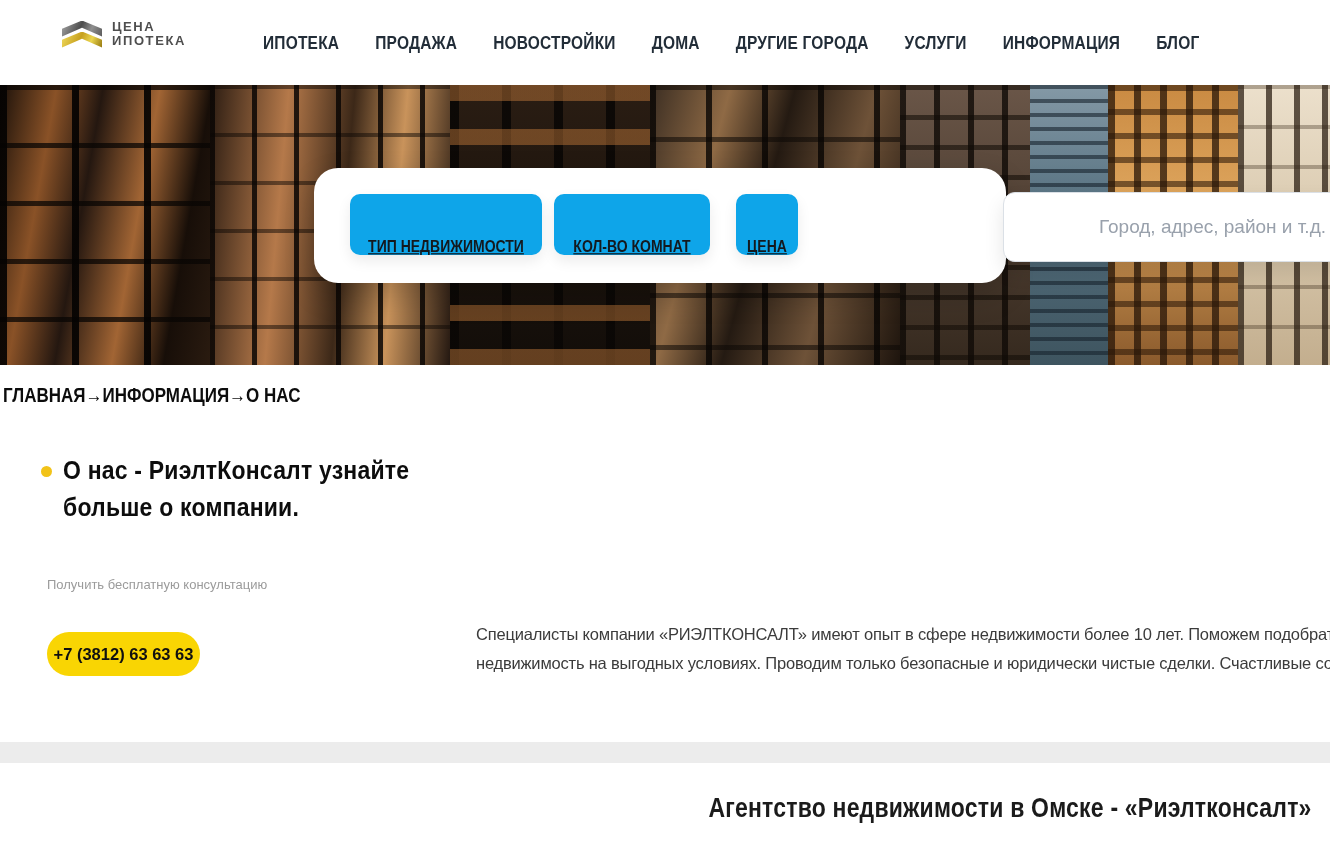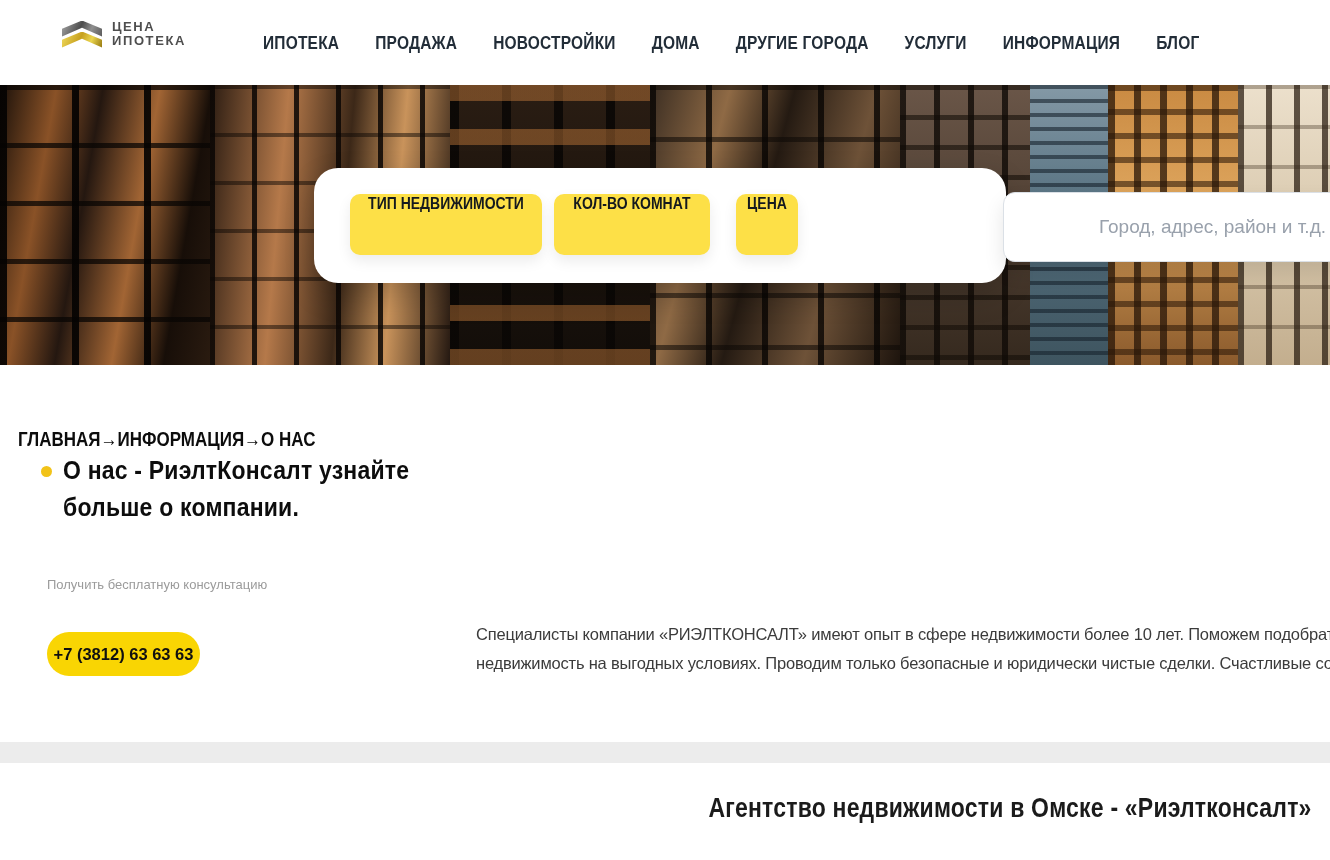--- a/index.html
+++ b/index.html
@@ -62,35 +62,35 @@
       repeating-linear-gradient(180deg, rgba(50,28,10,.6) 0 6px, rgba(0,0,0,0) 6px 24px),
       linear-gradient(180deg,#c98a42,#dda45c 40%,#8a5a2c);}
   .s-h{left:1238px;width:200px;
     background-image:
       repeating-linear-gradient(90deg, rgba(45,32,20,.75) 0 6px, rgba(0,0,0,0) 6px 28px),
       repeating-linear-gradient(180deg, rgba(60,45,28,.35) 0 4px, rgba(0,0,0,0) 4px 40px),
       linear-gradient(180deg,#ece0cc,#d9c9ae 50%,#c3ae8e);}
 
   .filter-panel{position:absolute;left:314px;top:83px;width:692px;height:115px;background:#fff;
     border-radius:24px;box-shadow:0 12px 30px rgba(0,0,0,.18);}
-  .filter-btn{position:absolute;top:109px;height:61px;background:#fde047;border:none;border-radius:10px;
+  .filter-btn{position:absolute;top:109px;height:61px;background:#0ea5e9;border:none;border-radius:10px;
     box-shadow:0 6px 14px rgba(0,0,0,.08);font-size:14px;font-weight:bold;color:#14191e;
-    display:flex;align-items:flex-start;justify-content:center;cursor:pointer;white-space:nowrap;}
+    display:flex;align-items:flex-end;justify-content:center;cursor:pointer;white-space:nowrap;text-decoration:underline;}
   .fb-1{left:350px;width:192px;}
   .fb-2{left:554px;width:156px;}
   .fb-3{left:736px;width:62px;}
   .fb-4{left:822px;width:166px;}
 
   .search-input{position:absolute;left:1003px;top:107px;width:340px;height:70px;background:#fff;
     border:1px solid #dbe0e6;border-radius:12px;box-shadow:0 10px 20px rgba(0,0,0,.10);
     text-align:right;padding:0 16px;font-size:19px;font-weight:500;color:#333;outline:none;}
   .search-input::placeholder{color:#99a1ac;opacity:1;}
 
   
-  .breadcrumb{position:absolute;left:18px;top:386px;font-size:17px;font-weight:bold;color:#0c0c0c;white-space:nowrap;margin-top:44px;}
+  .breadcrumb{position:absolute;left:3px;top:386px;font-size:17px;font-weight:bold;color:#0c0c0c;white-space:nowrap;}
   .breadcrumb span{cursor:default;}
   .crumb{cursor:pointer;}
 
   
   .about-bullet{position:absolute;left:41px;top:466px;width:11px;height:11px;border-radius:50%;background:#f2c318;}
   .about-title{position:absolute;left:63px;top:451px;font-size:23px;font-weight:bold;color:#0d0d0d;
     line-height:34px;transform:scaleY(1.1);transform-origin:left top;letter-spacing:.2px;}
   .consult-label{position:absolute;left:47px;top:577px;font-size:13px;font-weight:500;color:#9b9b9b;}
   .phone-btn{position:absolute;left:47px;top:632px;width:153px;height:44px;border:none;border-radius:22px;
     background:#f9d503;color:#101010;font-size:16.5px;font-weight:bold;cursor:pointer;

